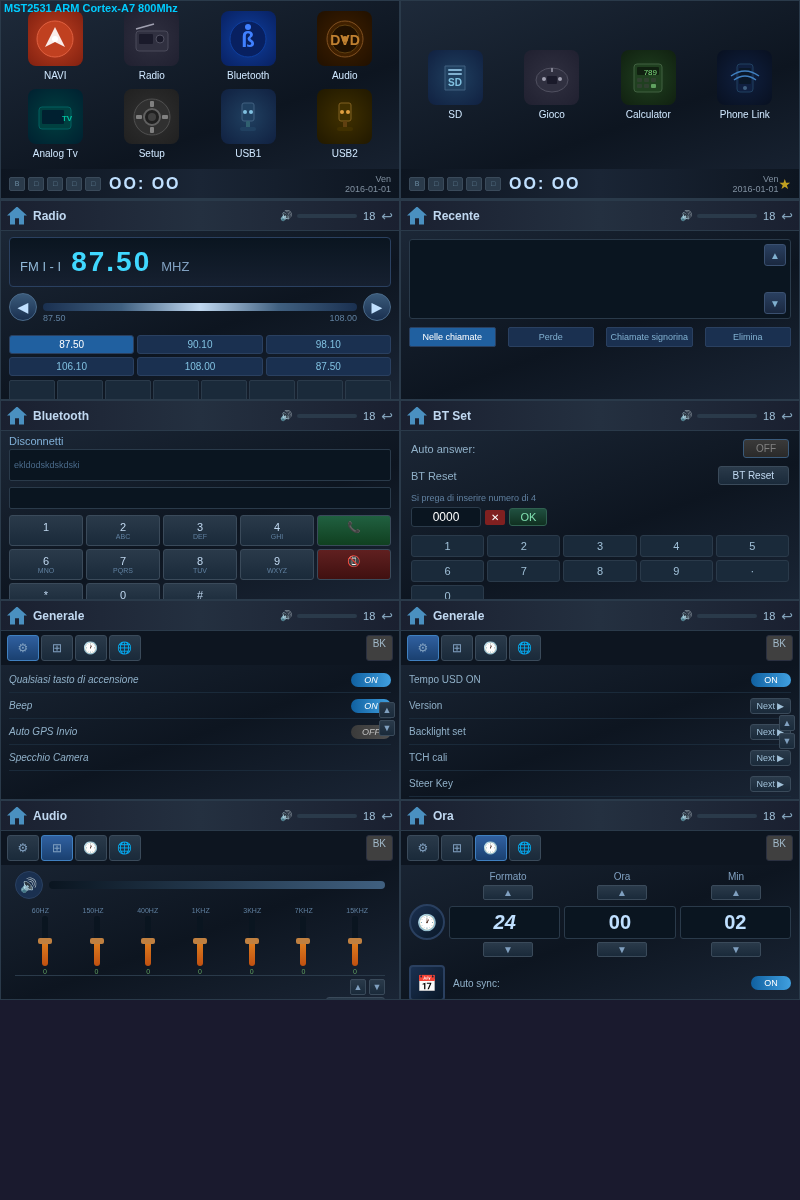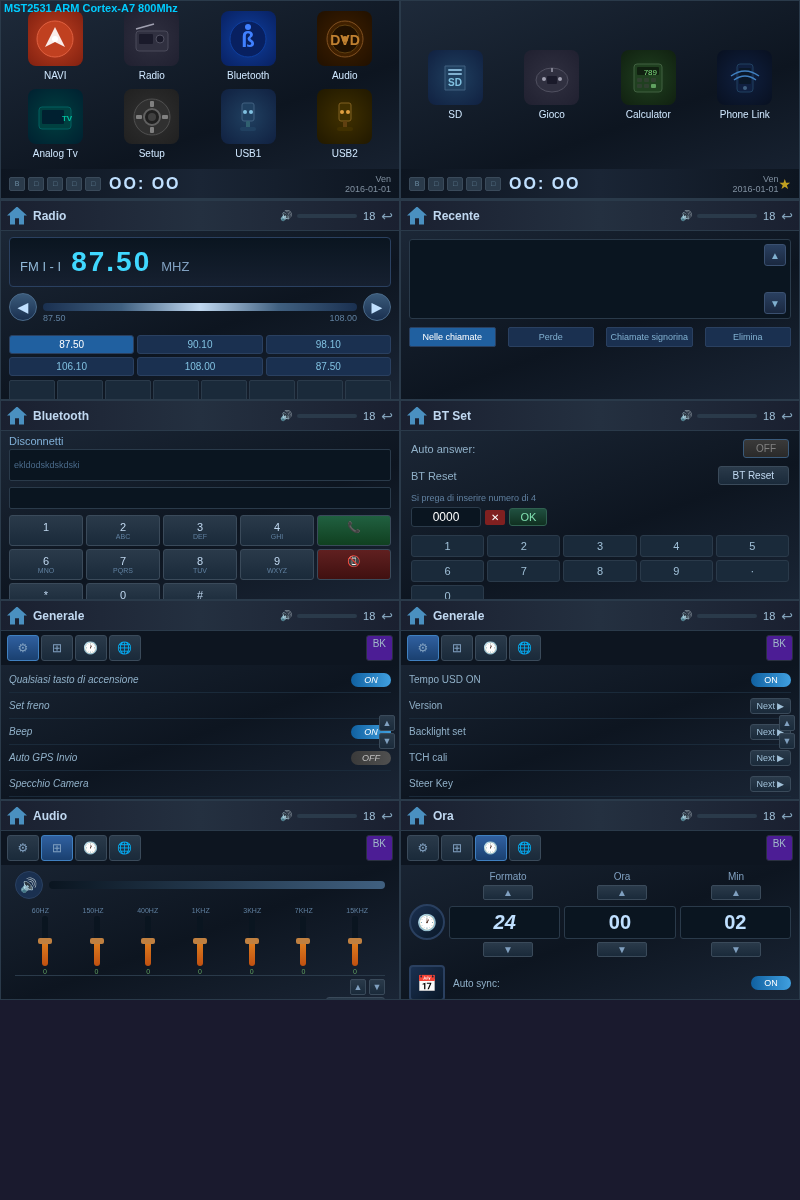--- a/index.html
+++ b/index.html
@@ -346,21 +346,21 @@
     .settings-tab {
       width: 32px; height: 26px;
       background: linear-gradient(180deg, #2a3a4a, #1a2a3a);
       border: 1px solid #3a4a5a;
       border-radius: 3px;
       display: flex; align-items: center; justify-content: center;
       color: #80a0c0; font-size: 12px; cursor: pointer;
     }
     .settings-tab.active { background: linear-gradient(180deg, #3060a0, #1a4070); border-color: #4080c0; }
     .settings-bk {
-      background: #4c1d95; border: 1px solid #2a3040;
+      background: #404040; border: 1px solid #2a3040;
       color: #a0b8c8; font-size: 10px;
       padding: 2px 6px; border-radius: 3px;
       margin-left: auto; cursor: pointer;
     }
 
     .settings-list { padding: 2px 8px; overflow: hidden; }
     .settings-row {
       display: flex; align-items: center;
       height: 26px; border-bottom: 1px solid #1a2a3a;
     }
@@ -881,23 +881,20 @@
       <div class="settings-tab">🕐</div>
       <div class="settings-tab">🌐</div>
       <div class="settings-bk">BK</div>
     </div>
     <div class="settings-list" style="position:relative;font-style:italic;">
       <div class="settings-row">
         <span class="settings-row-label">Qualsiasi tasto di accensione</span>
         <span class="toggle-on">ON</span>
       </div>
       <div class="settings-row">
-        <span class="settings-row-label">Set freno</span>
-      </div>
-      <div class="settings-row">
         <span class="settings-row-label">Beep</span>
         <span class="toggle-on">ON</span>
       </div>
       <div class="settings-row">
         <span class="settings-row-label">Auto GPS Invio</span>
         <span class="toggle-off-pill">OFF</span>
       </div>
       <div class="settings-row">
         <span class="settings-row-label">Specchio Camera</span>
       </div>

